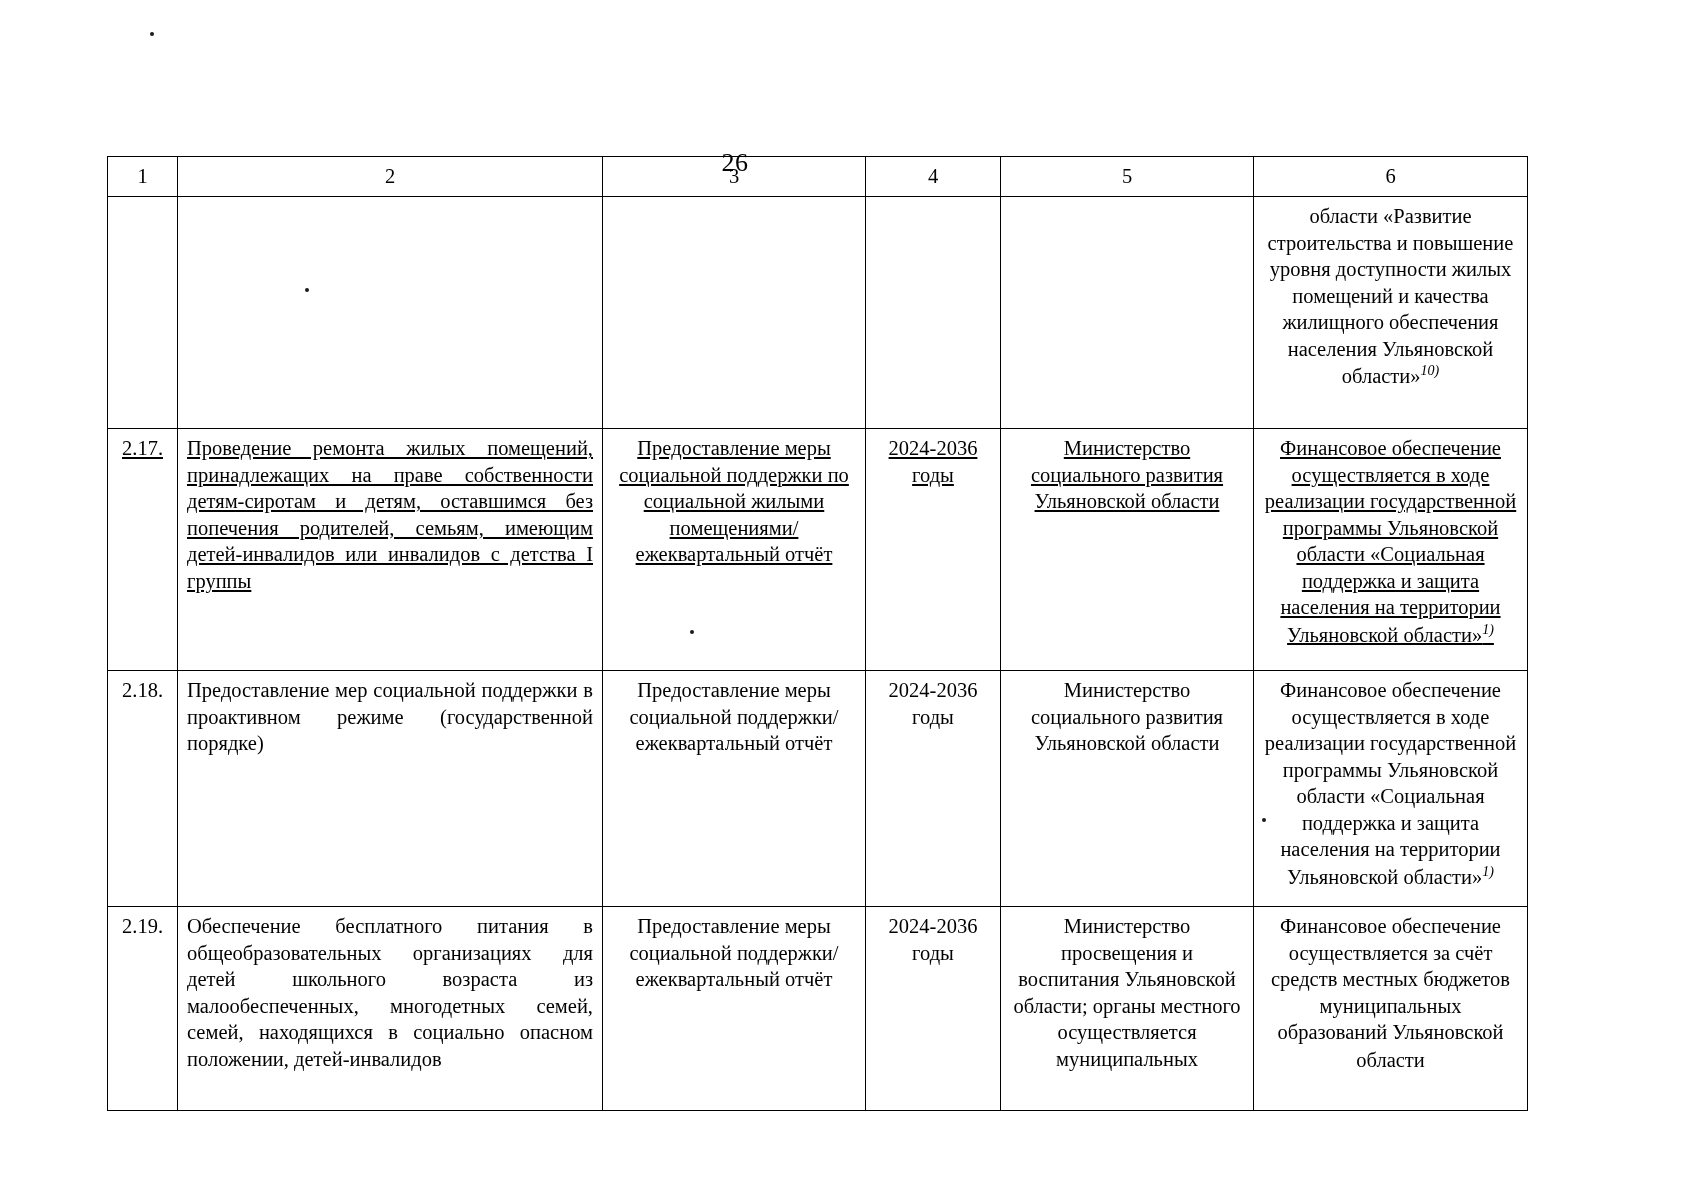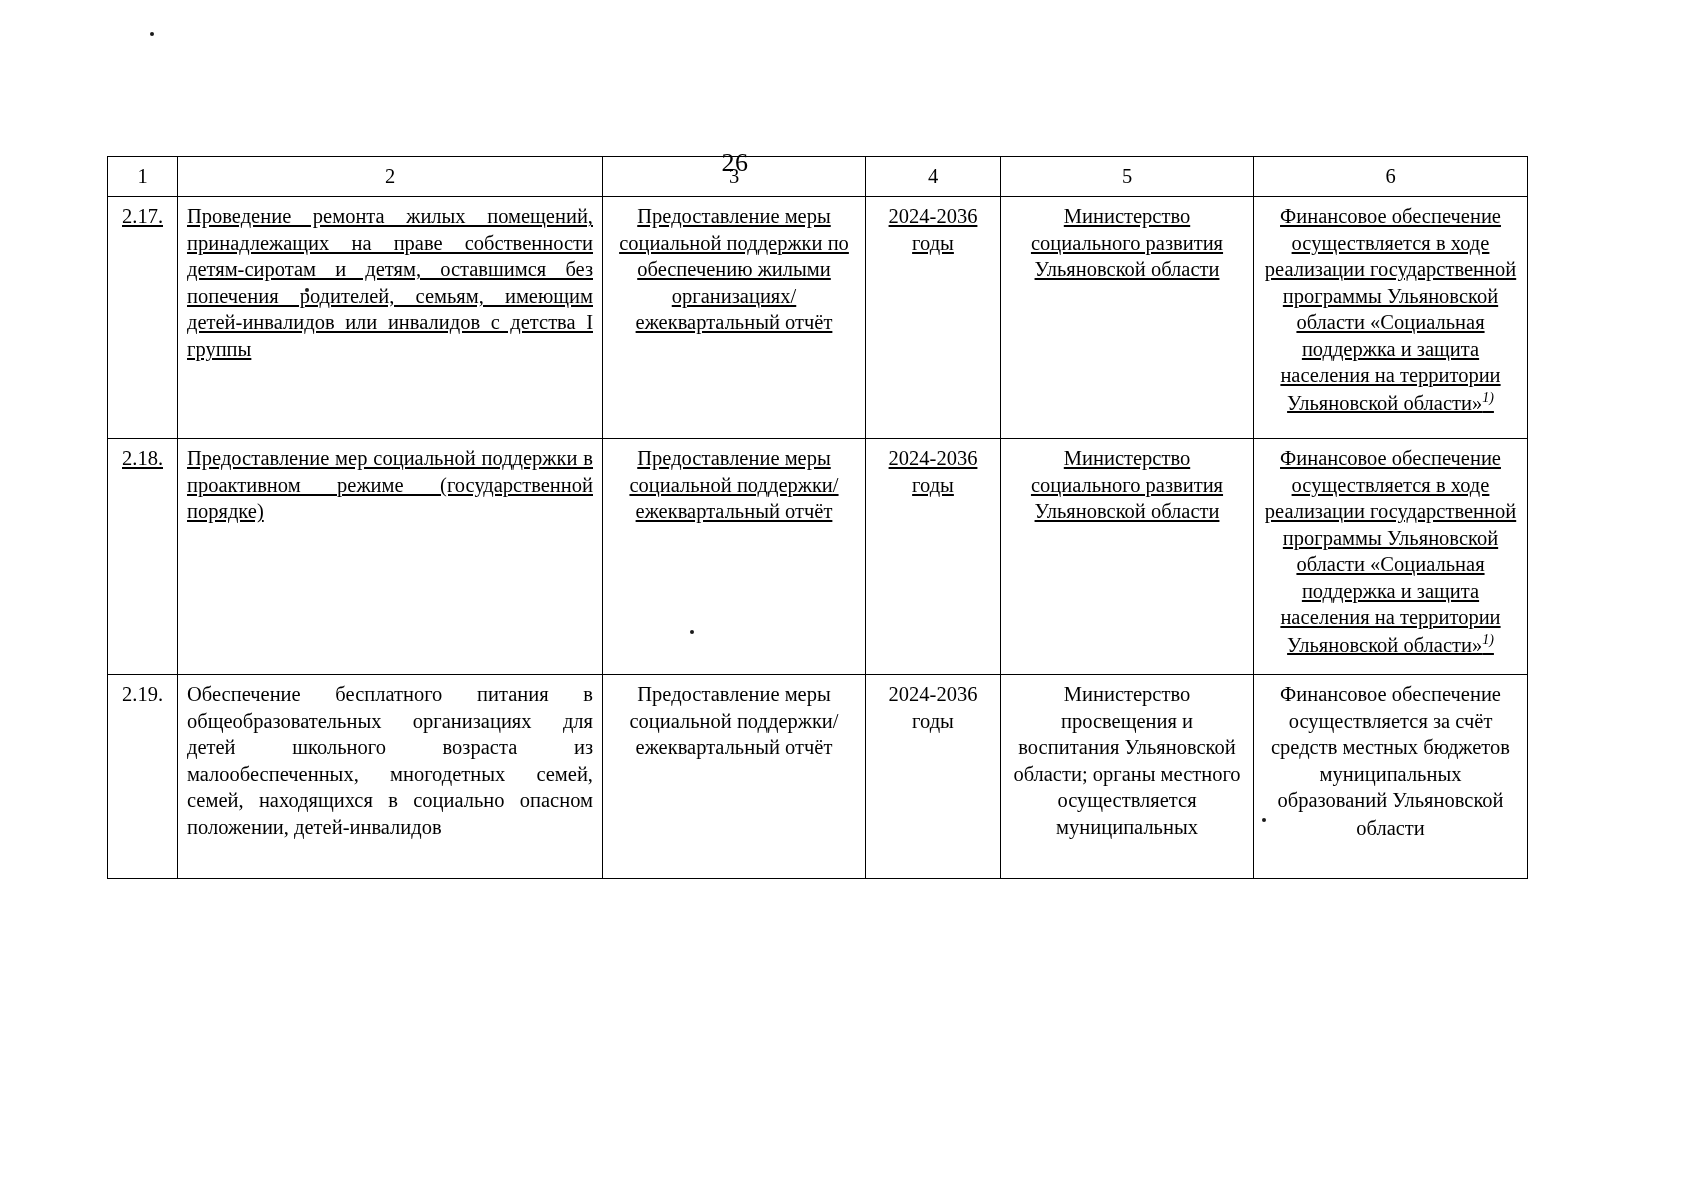--- a/index.html
+++ b/index.html
@@ -83,21 +83,21 @@
   .cell-center {
     text-align: center;
   }
   .sup {
     font-size: 14px;
     vertical-align: super;
     font-style: italic;
   }
   .rowtall-1 td { height: 218px; }
   .rowtall-2 td { height: 228px; text-decoration: underline; }
-  .rowtall-3 td { height: 222px; text-decoration: underline; }
+  .rowtall-3 td { height: 222px; }
   .rowtall-4 td { height: 190px; }
 </style>
 </head>
 <body>
 
 <div class="page">
 
   <span class="stray-dot dot-1"></span>
   <span class="stray-dot dot-2"></span>
   <span class="stray-dot dot-3"></span>
@@ -117,25 +117,33 @@
     <tbody>
       <tr>
         <td class="colnum">1</td>
         <td class="colnum">2</td>
         <td class="colnum">3</td>
         <td class="colnum">4</td>
         <td class="colnum">5</td>
         <td class="colnum">6</td>
       </tr>
 
+      <tr class="rowtall-1">
+        <td class="cell-num"></td>
+        <td class="cell-justify"></td>
+        <td class="cell-center"></td>
+        <td class="cell-center"></td>
+        <td class="cell-center"></td>
+        <td class="cell-center"><span>области «Развитие строительства и повышение уровня доступности жилых помещений и качества жилищного обеспечения населения Ульяновской области»</span><span class="sup">10)</span></td>
+      </tr>
 
       <tr class="rowtall-2">
         <td class="cell-num">2.17.</td>
         <td class="cell-justify">Проведение ремонта жилых помещений, принадлежащих на праве собственности детям-сиротам и детям, оставшимся без попечения родителей, семьям, имеющим детей-инвалидов или инвалидов с детства I группы</td>
-        <td class="cell-center">Предоставление меры социальной поддержки по обеспечению жилыми организациях/ ежеквартальный отчёт</td>
+        <td class="cell-center">Предоставление меры социальной поддержки по социальной жилыми помещениями/ ежеквартальный отчёт</td>
         <td class="cell-center">2024-2036 годы</td>
         <td class="cell-center">Министерство социального развития Ульяновской области</td>
         <td class="cell-center"><span>Финансовое обеспечение осуществляется в ходе реализации государственной программы Ульяновской области «Социальная поддержка и защита населения на территории Ульяновской области»</span><span class="sup">1)</span></td>
       </tr>
 
       <tr class="rowtall-3">
         <td class="cell-num">2.18.</td>
         <td class="cell-justify">Предоставление мер социальной поддержки в проактивном режиме (государственной порядке)</td>
         <td class="cell-center">Предоставление меры социальной поддержки/ ежеквартальный отчёт</td>
         <td class="cell-center">2024-2036 годы</td>

